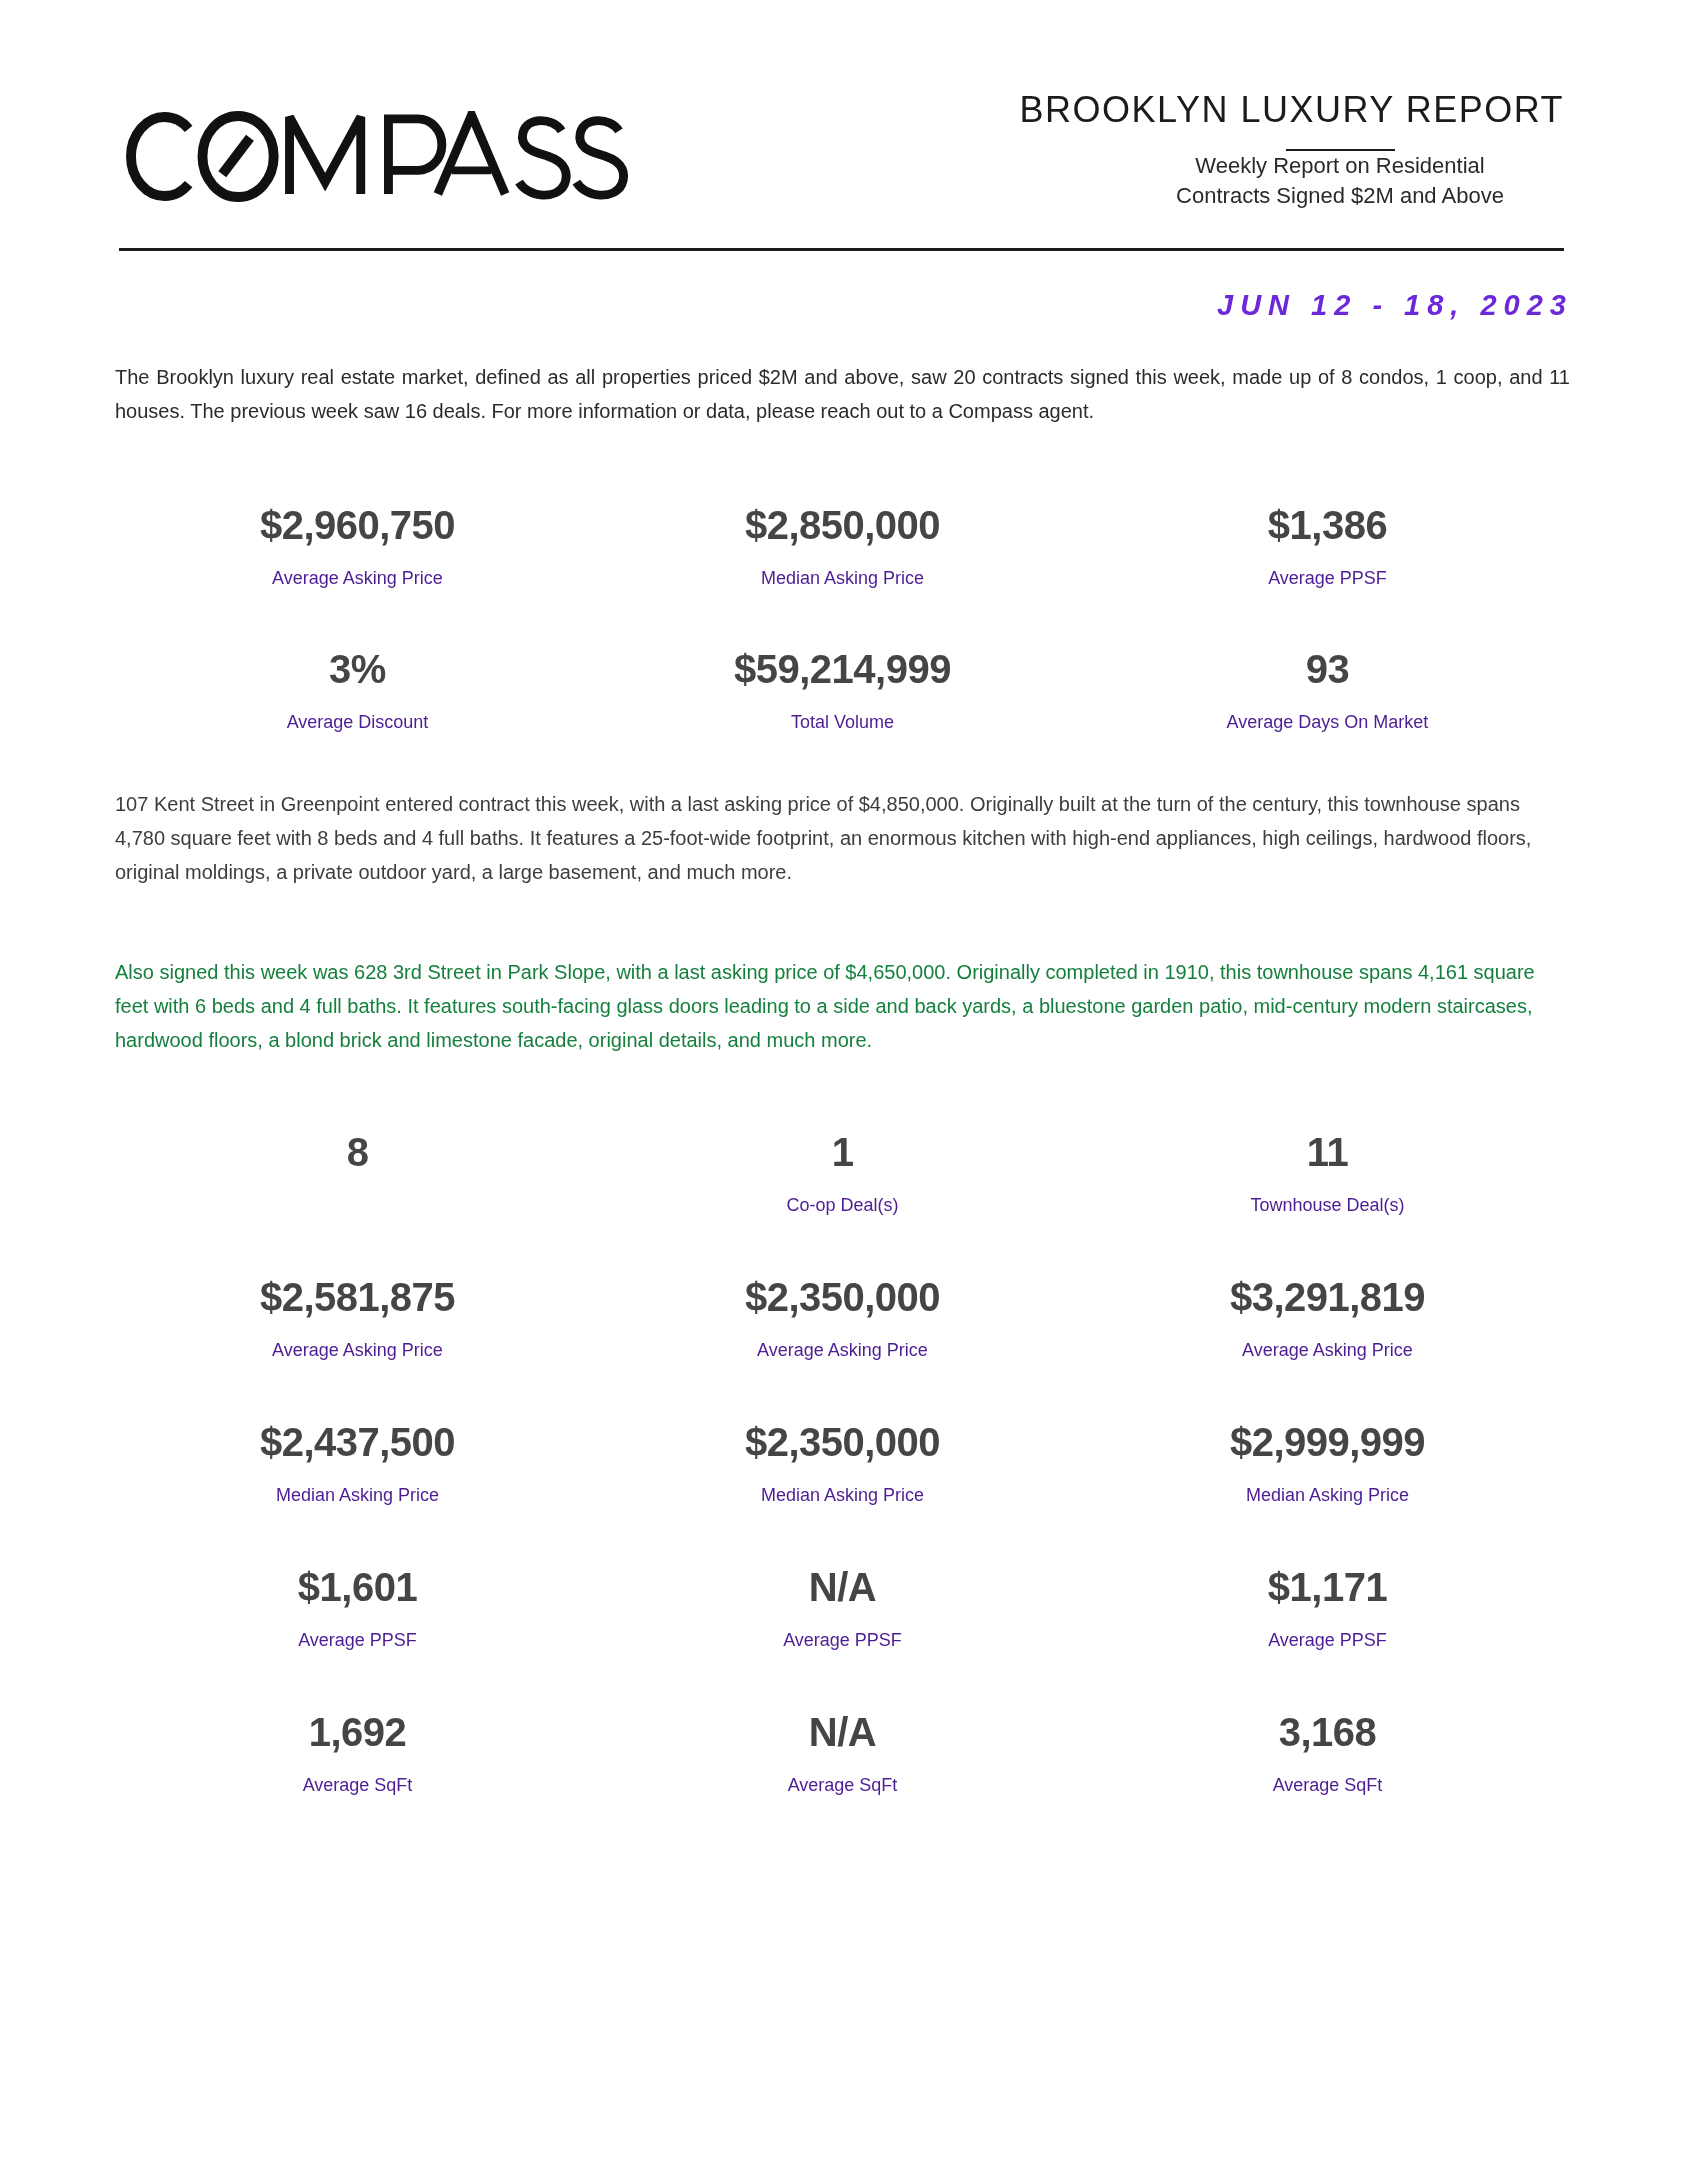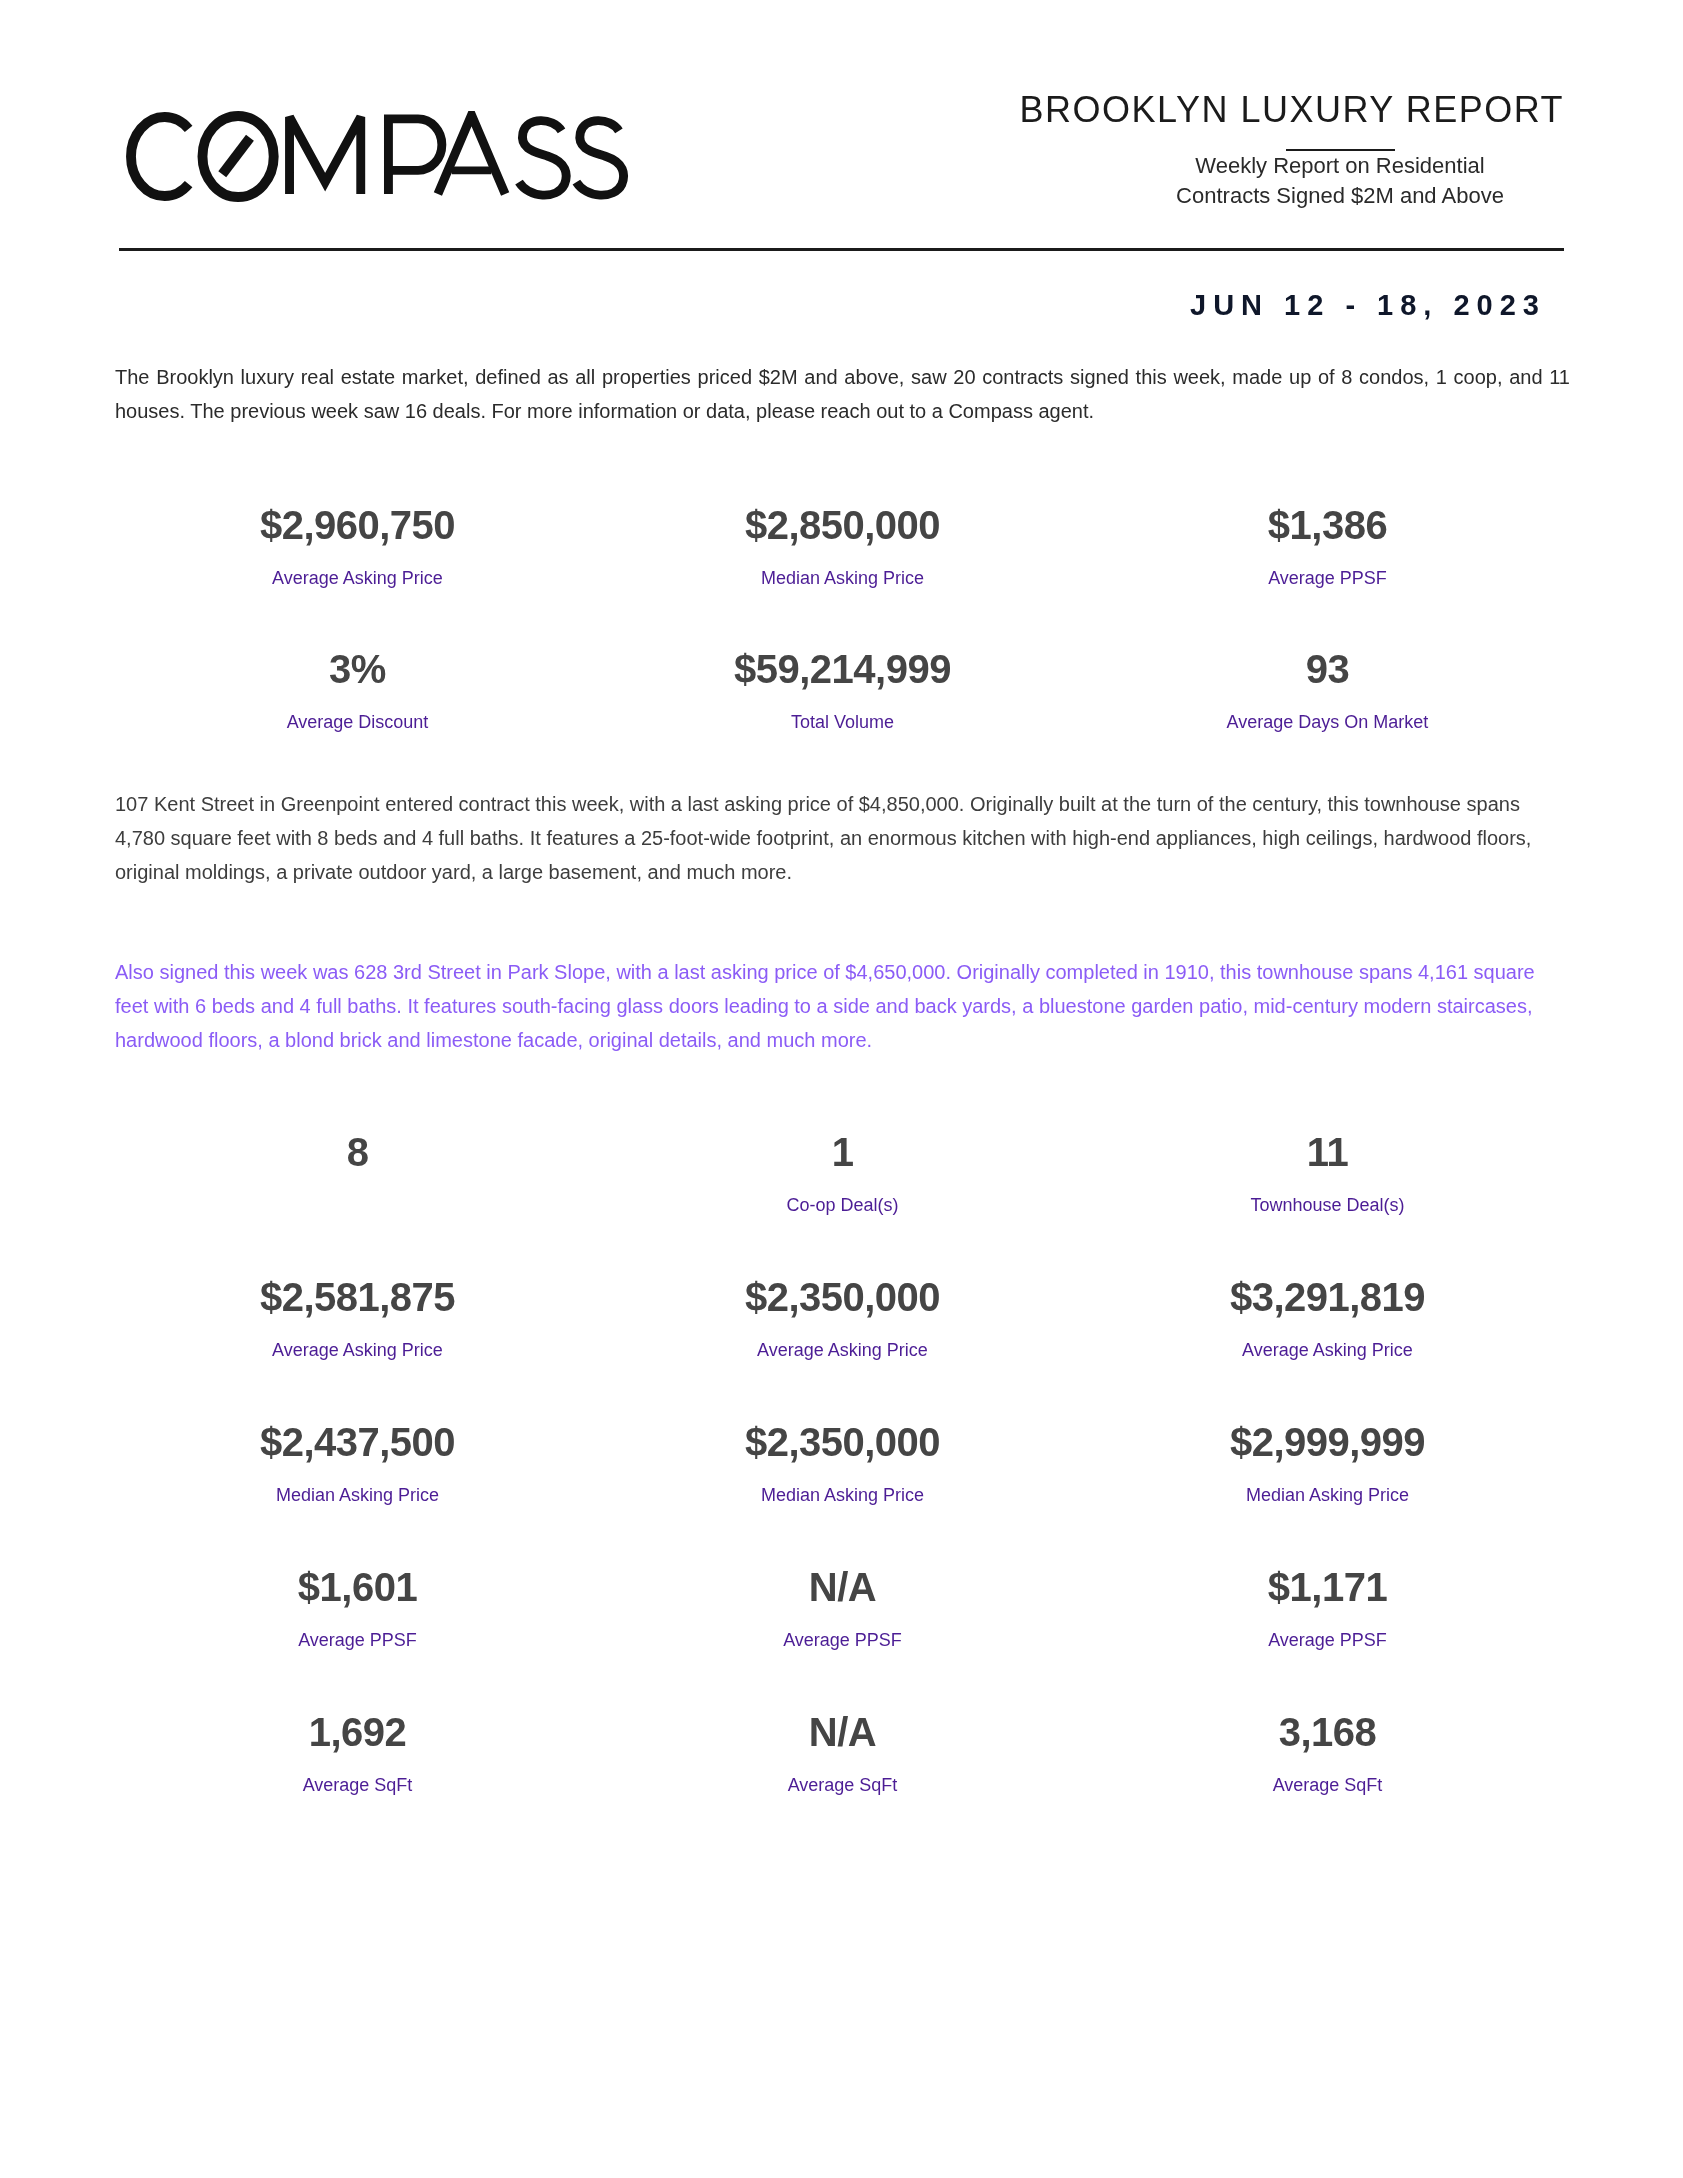--- a/index.html
+++ b/index.html
@@ -10,27 +10,27 @@
   .logo { position: absolute; left: 0; top: 111px; width: 619px; height: 91px; }
   .logo svg { width: 100%; height: 100%; display: block; }
 
   .report-block { position: absolute; right: 0; top: 87px; width: 554px; text-align: center; }
   .report-title { font-size: 36px; letter-spacing: 1.5px; color: #1b1b1b; font-weight: 400; line-height: 46px; text-align: right; }
   .report-rule { width: 109px; height: 2px; background: #1b1b1b; margin: 16px auto 0 auto; position: relative; left: 53px; }
   .report-sub { font-size: 22px; line-height: 30px; color: #2a2a2a; position: relative; left: 53px; }
 
   .header-rule { position: absolute; left: 0; top: 248px; width: 1445px; height: 3px; background: #1b1b1b; }
 
-  .date-range { position: absolute; right: 137px; top: 289px; font-size: 29px; font-weight: 700; letter-spacing: 7px; color: #0f172a; }
+  .date-range { position: absolute; right: 110px; top: 289px; font-size: 29px; font-weight: 700; letter-spacing: 7px; color: #6d28d9; font-style: italic; }
 
   .para { position: absolute; left: 115px; width: 1455px; font-size: 20px; line-height: 34px; color: #2b2b2b; }
   .para.justify { text-align: justify; }
   .para.p1 { top: 360px; }
   .para.p2 { top: 787px; color: #3d3d3d; width: 1445px; }
-  .para.p3 { top: 955px; color: #8b5cf6; width: 1445px; }
+  .para.p3 { top: 955px; color: #15803d; width: 1445px; }
 
   .stats { position: absolute; left: 115px; width: 1455px; display: grid; grid-template-columns: 1fr 1fr 1fr; }
   .stats.overall { top: 500px; row-gap: 30px; }
   .stats.types { top: 1127px; row-gap: 30px; }
   .stat { text-align: center; height: 115px; }
   .stat .val { font-size: 40px; font-weight: 700; color: #454545; line-height: 51px; letter-spacing: -0.5px; }
   .stat .lbl { font-size: 18px; color: #4c1d95; line-height: 34px; margin-top: 10px; }
   .stats.overall .stat { height: 115px; }
   .stats.overall { row-gap: 29px; }
 </style>

